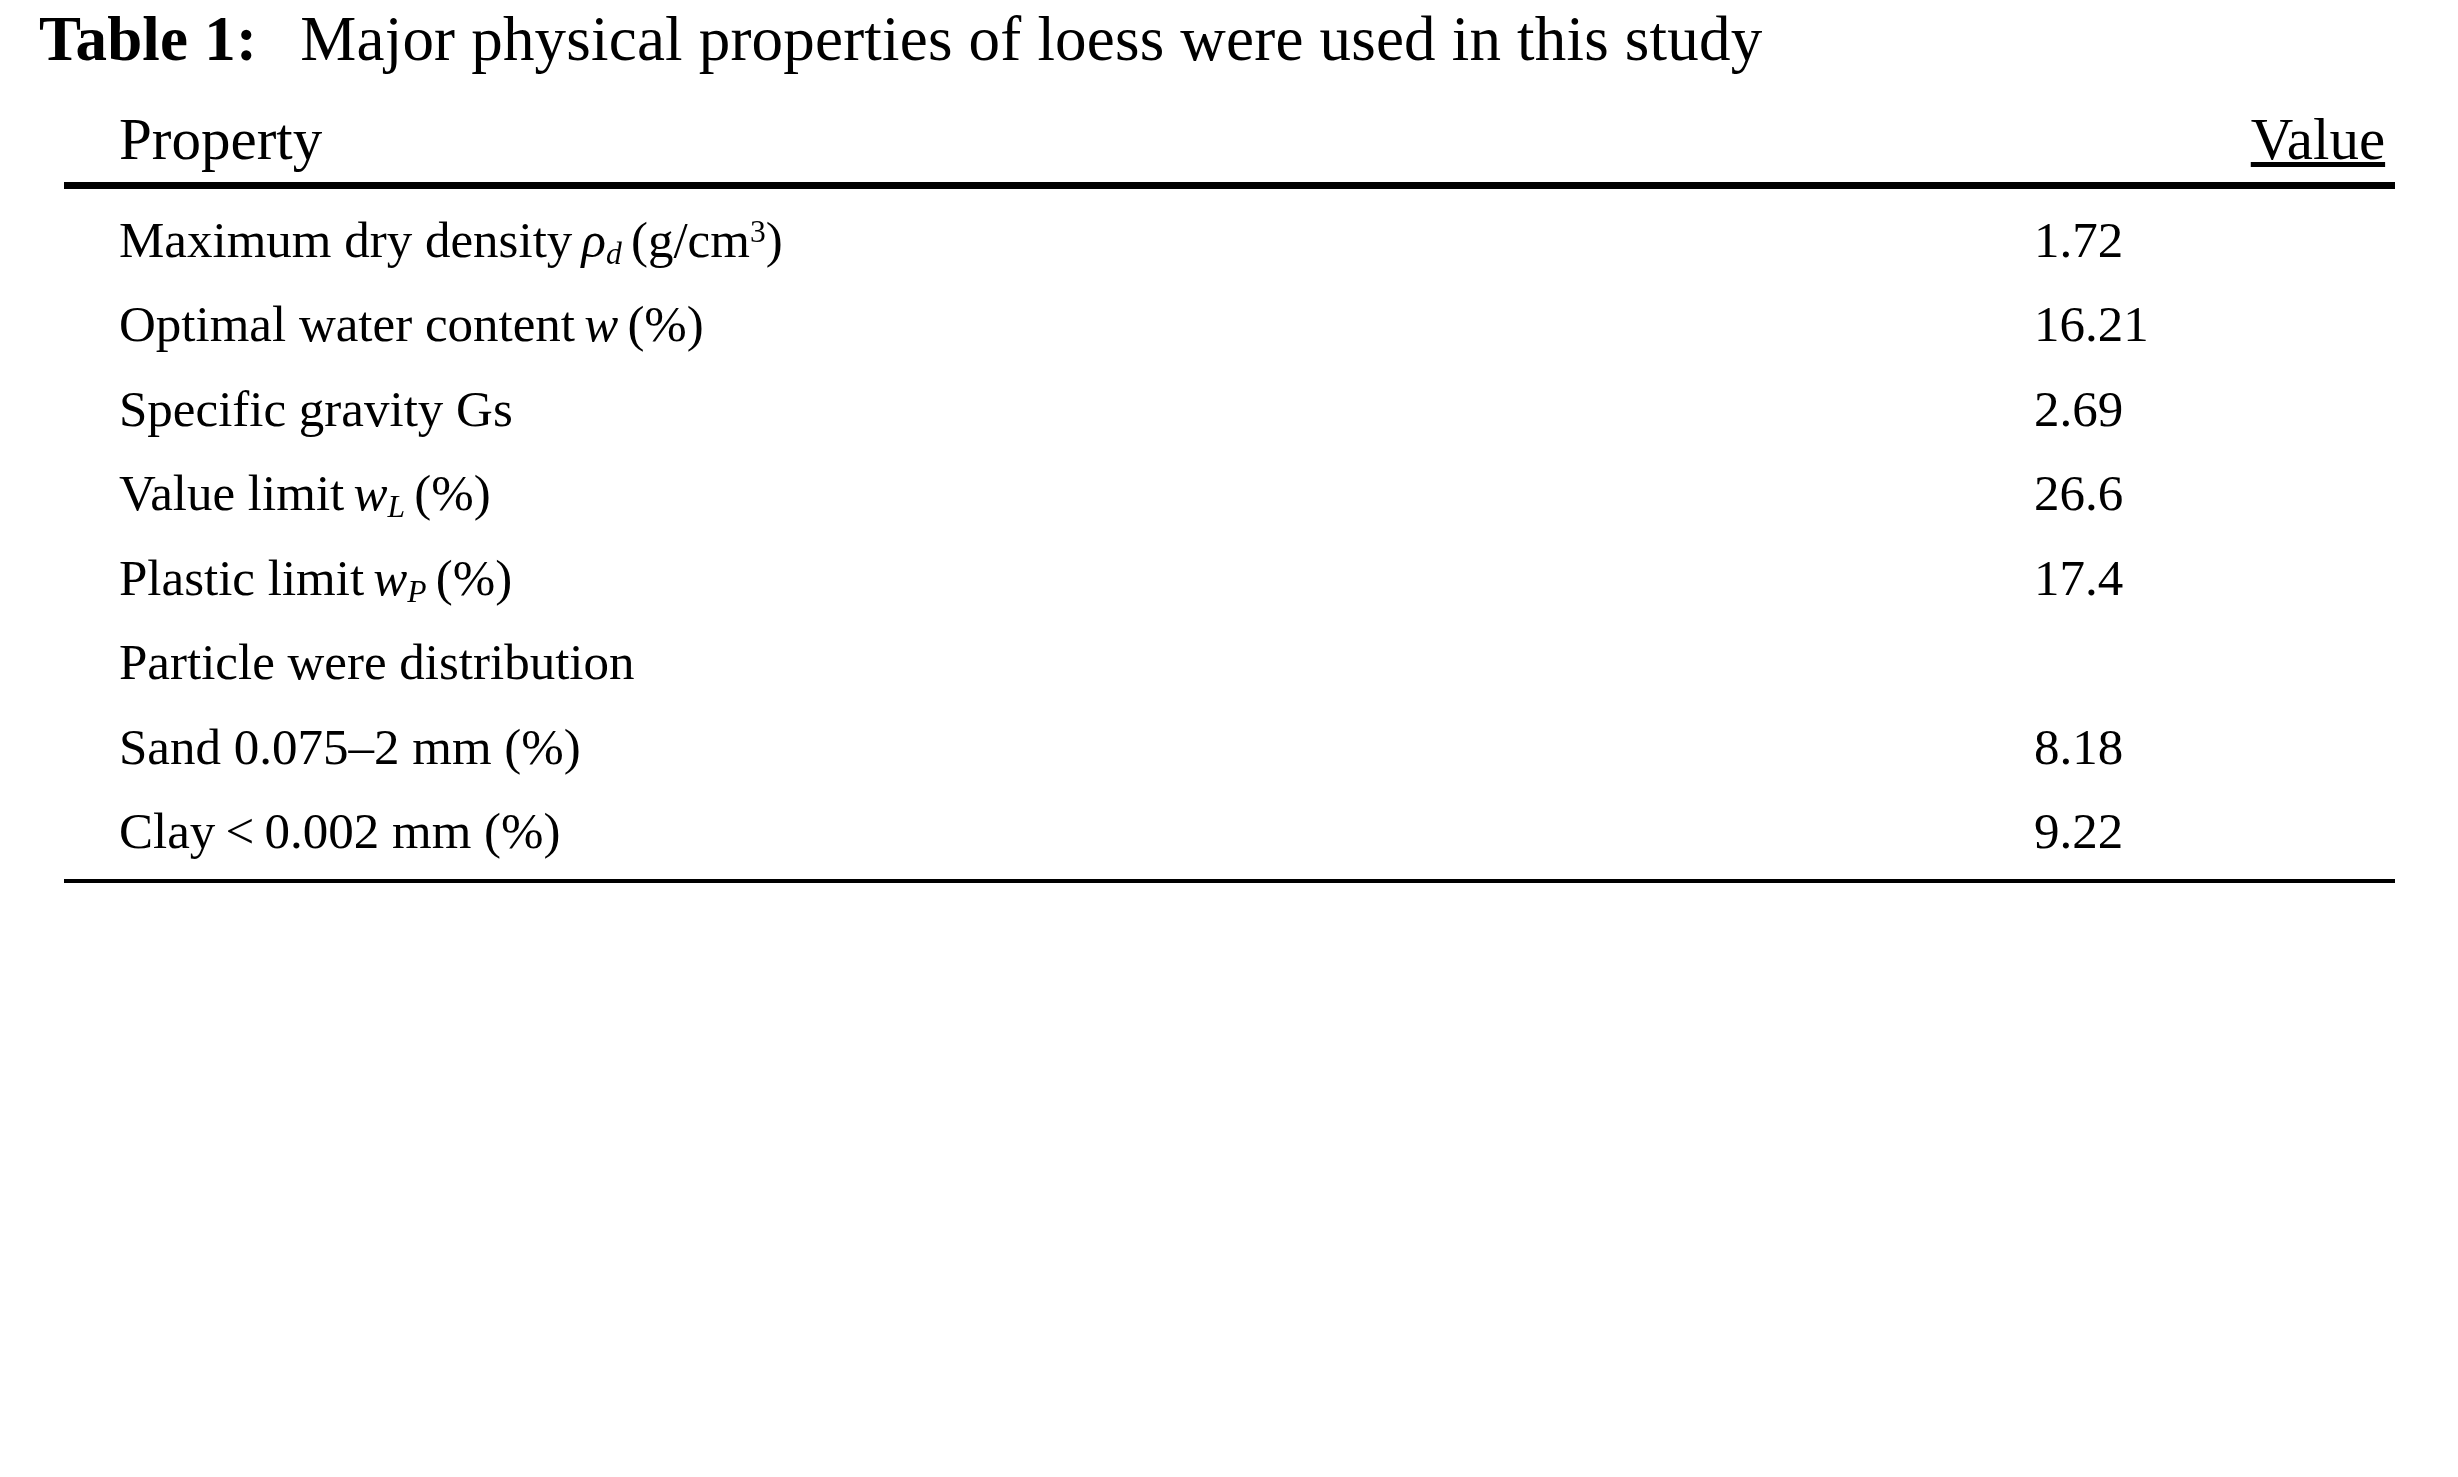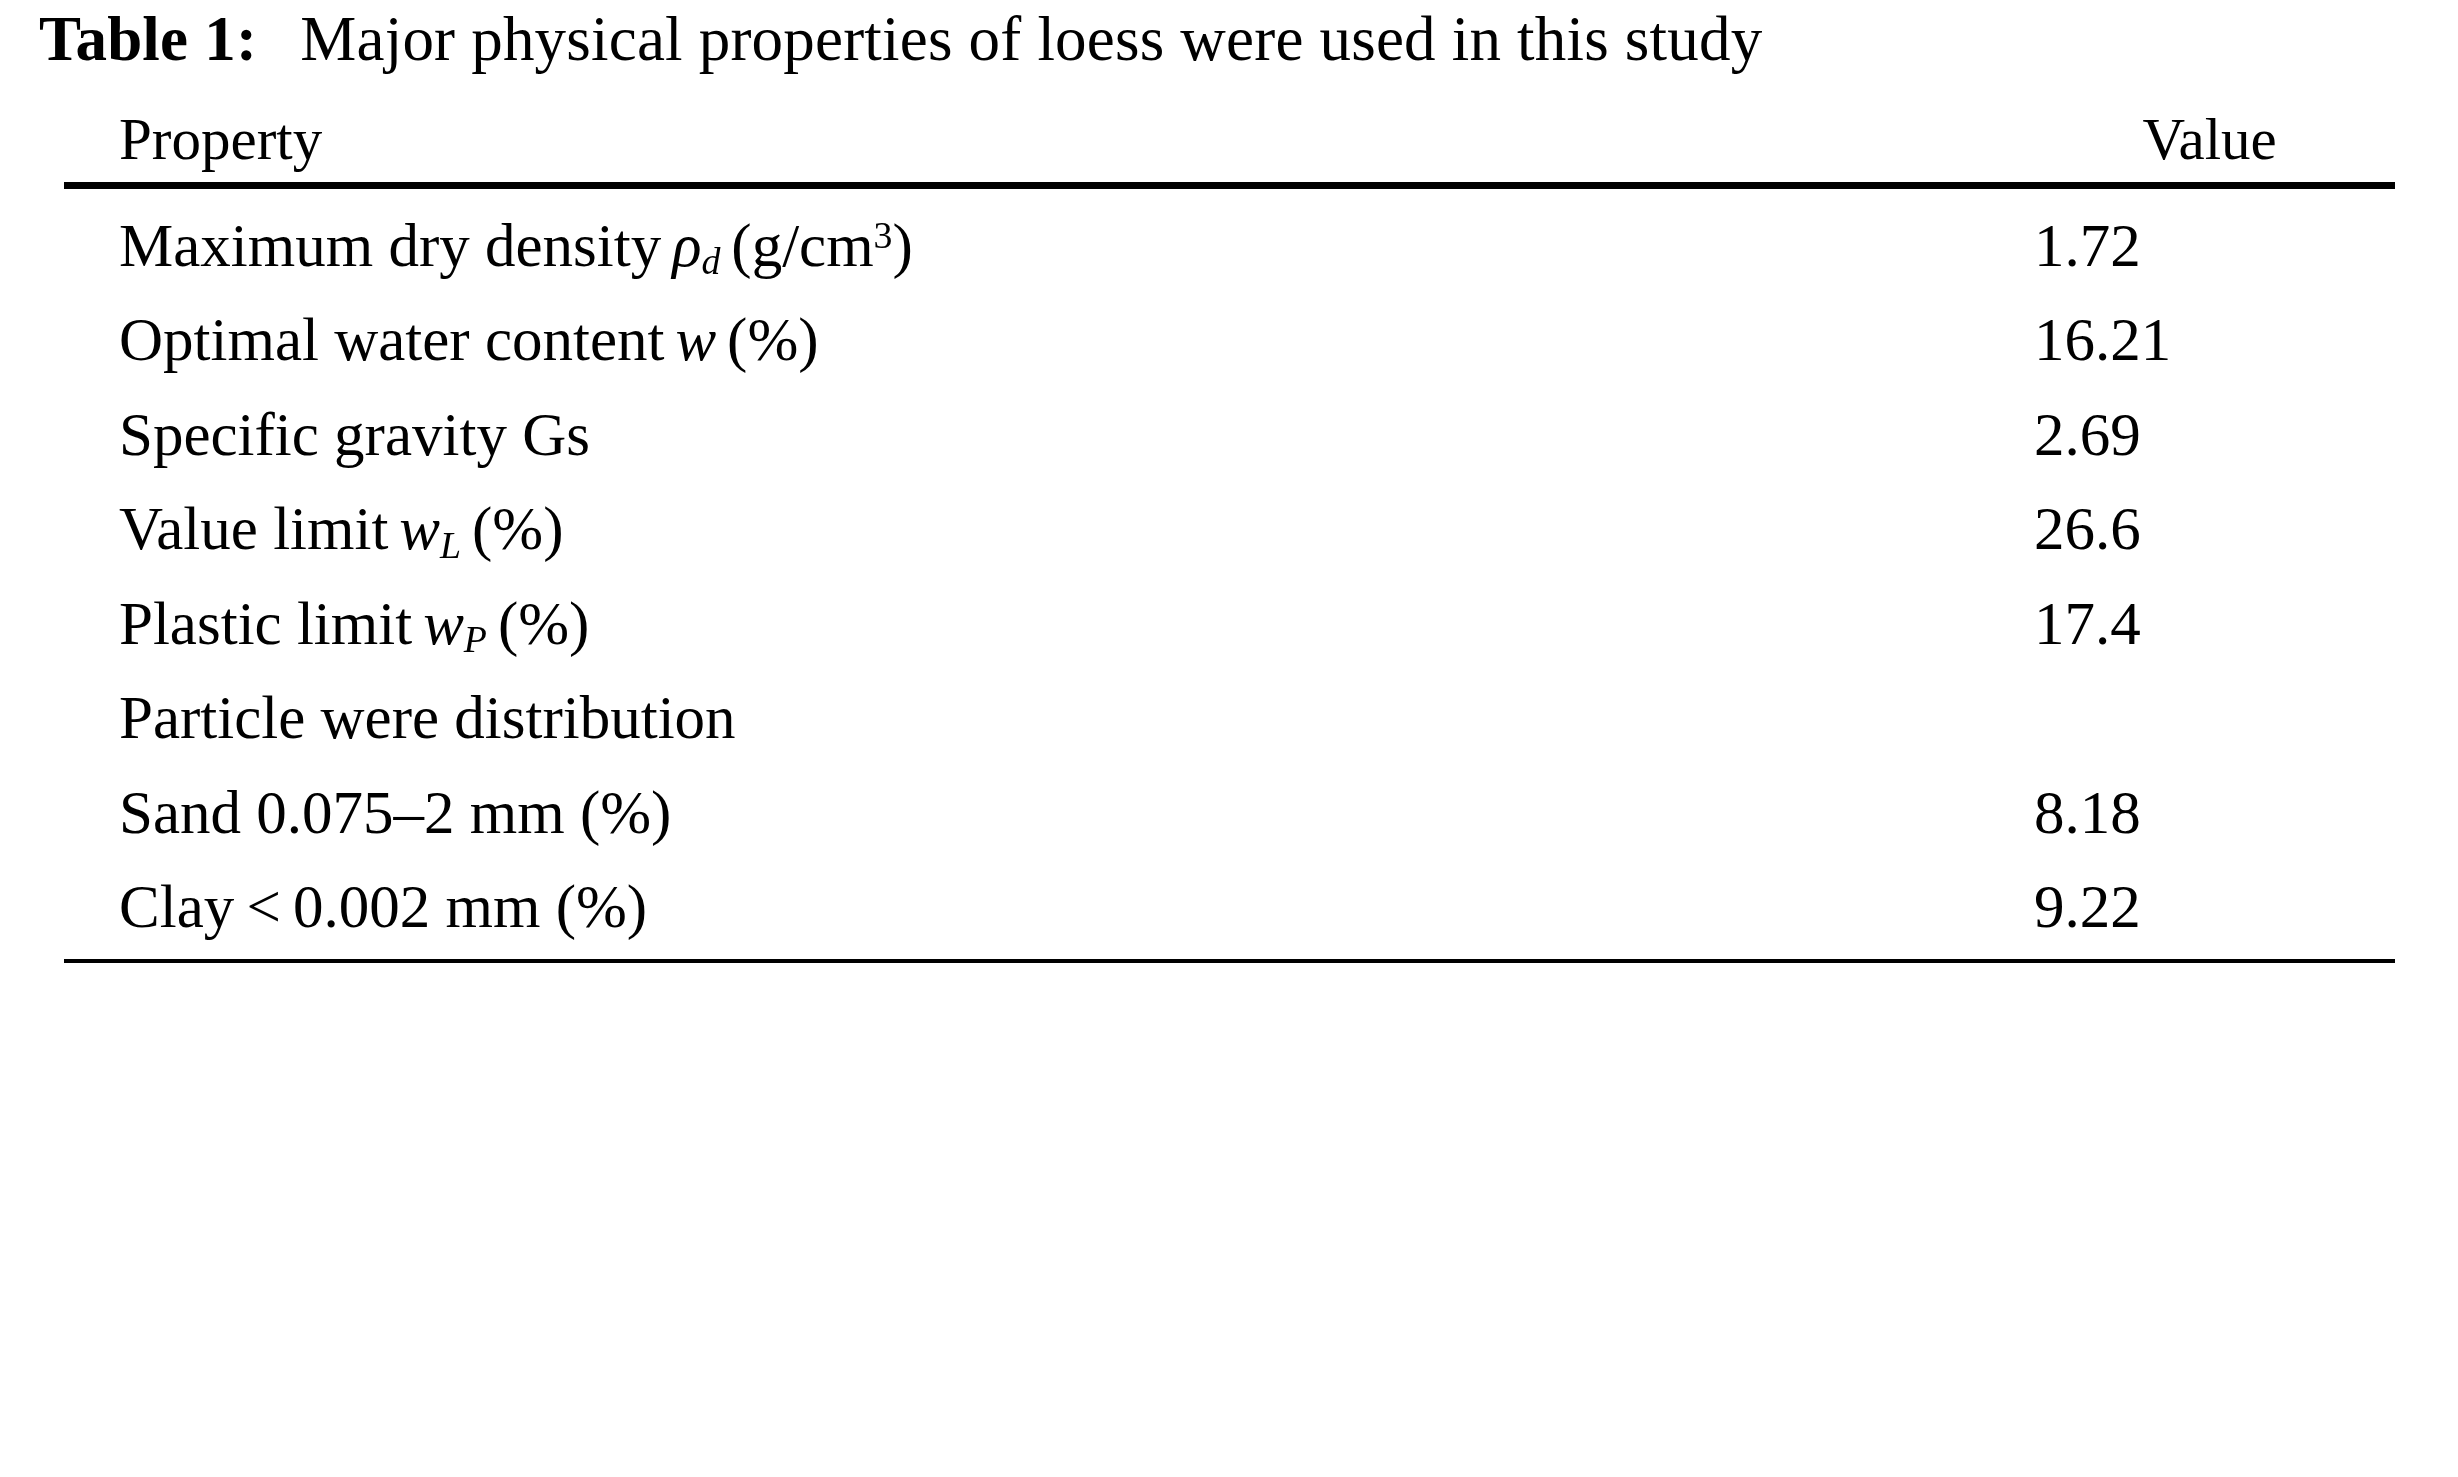--- a/index.html
+++ b/index.html
@@ -68,24 +68,25 @@
   thead th {
     font-weight: normal;
     font-size: 59px;
     text-align: left;
     padding: 15.8px 0 13.8px 55px;
     line-height: 1.0;
   }
   thead th.val {
     padding-left: 0;
     padding-right: 9.9px;
-    text-align: center;
+    text-align: right;
+    text-decoration: underline;
   }
   tbody td {
-    font-size: 61px;
+    font-size: 51px;
     line-height: 1.0;
     padding: 17.7px 0 15.8px 55px;
     vertical-align: baseline;
     white-space: nowrap;
   }
   tbody td.val {
     padding-left: 0;
     padding-right: 9.9px;
   }
   tbody tr.first-row td {

